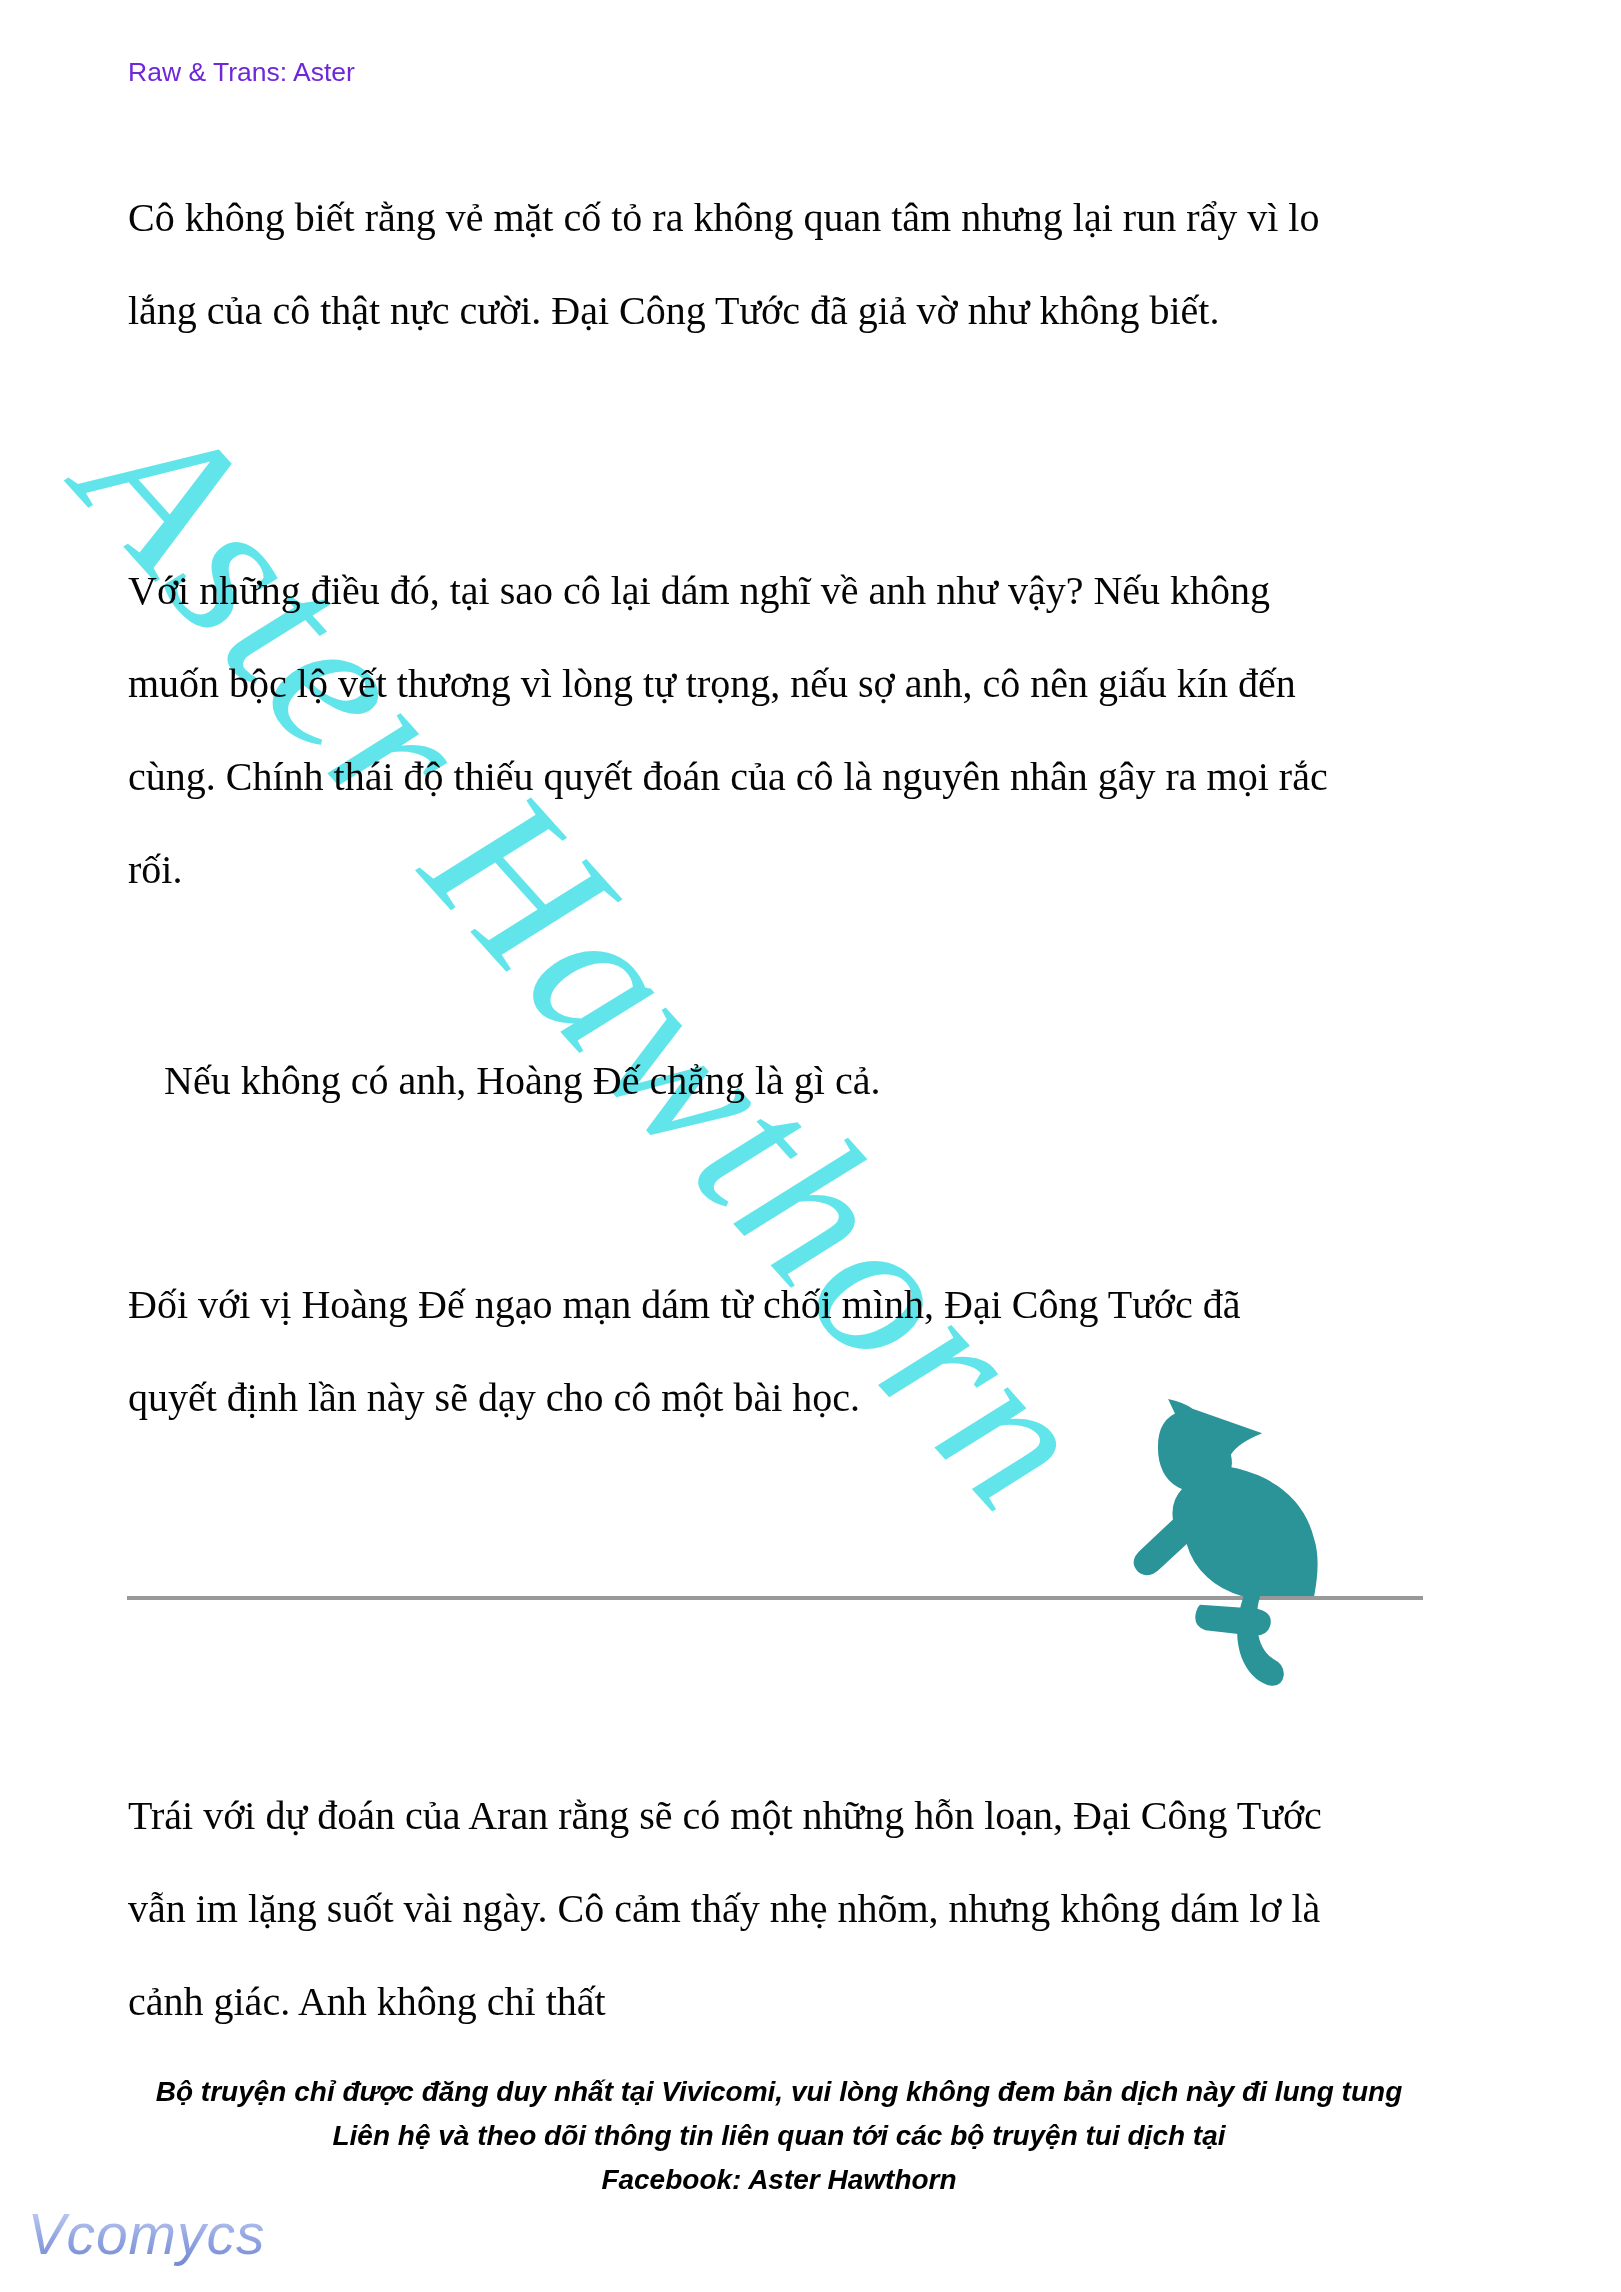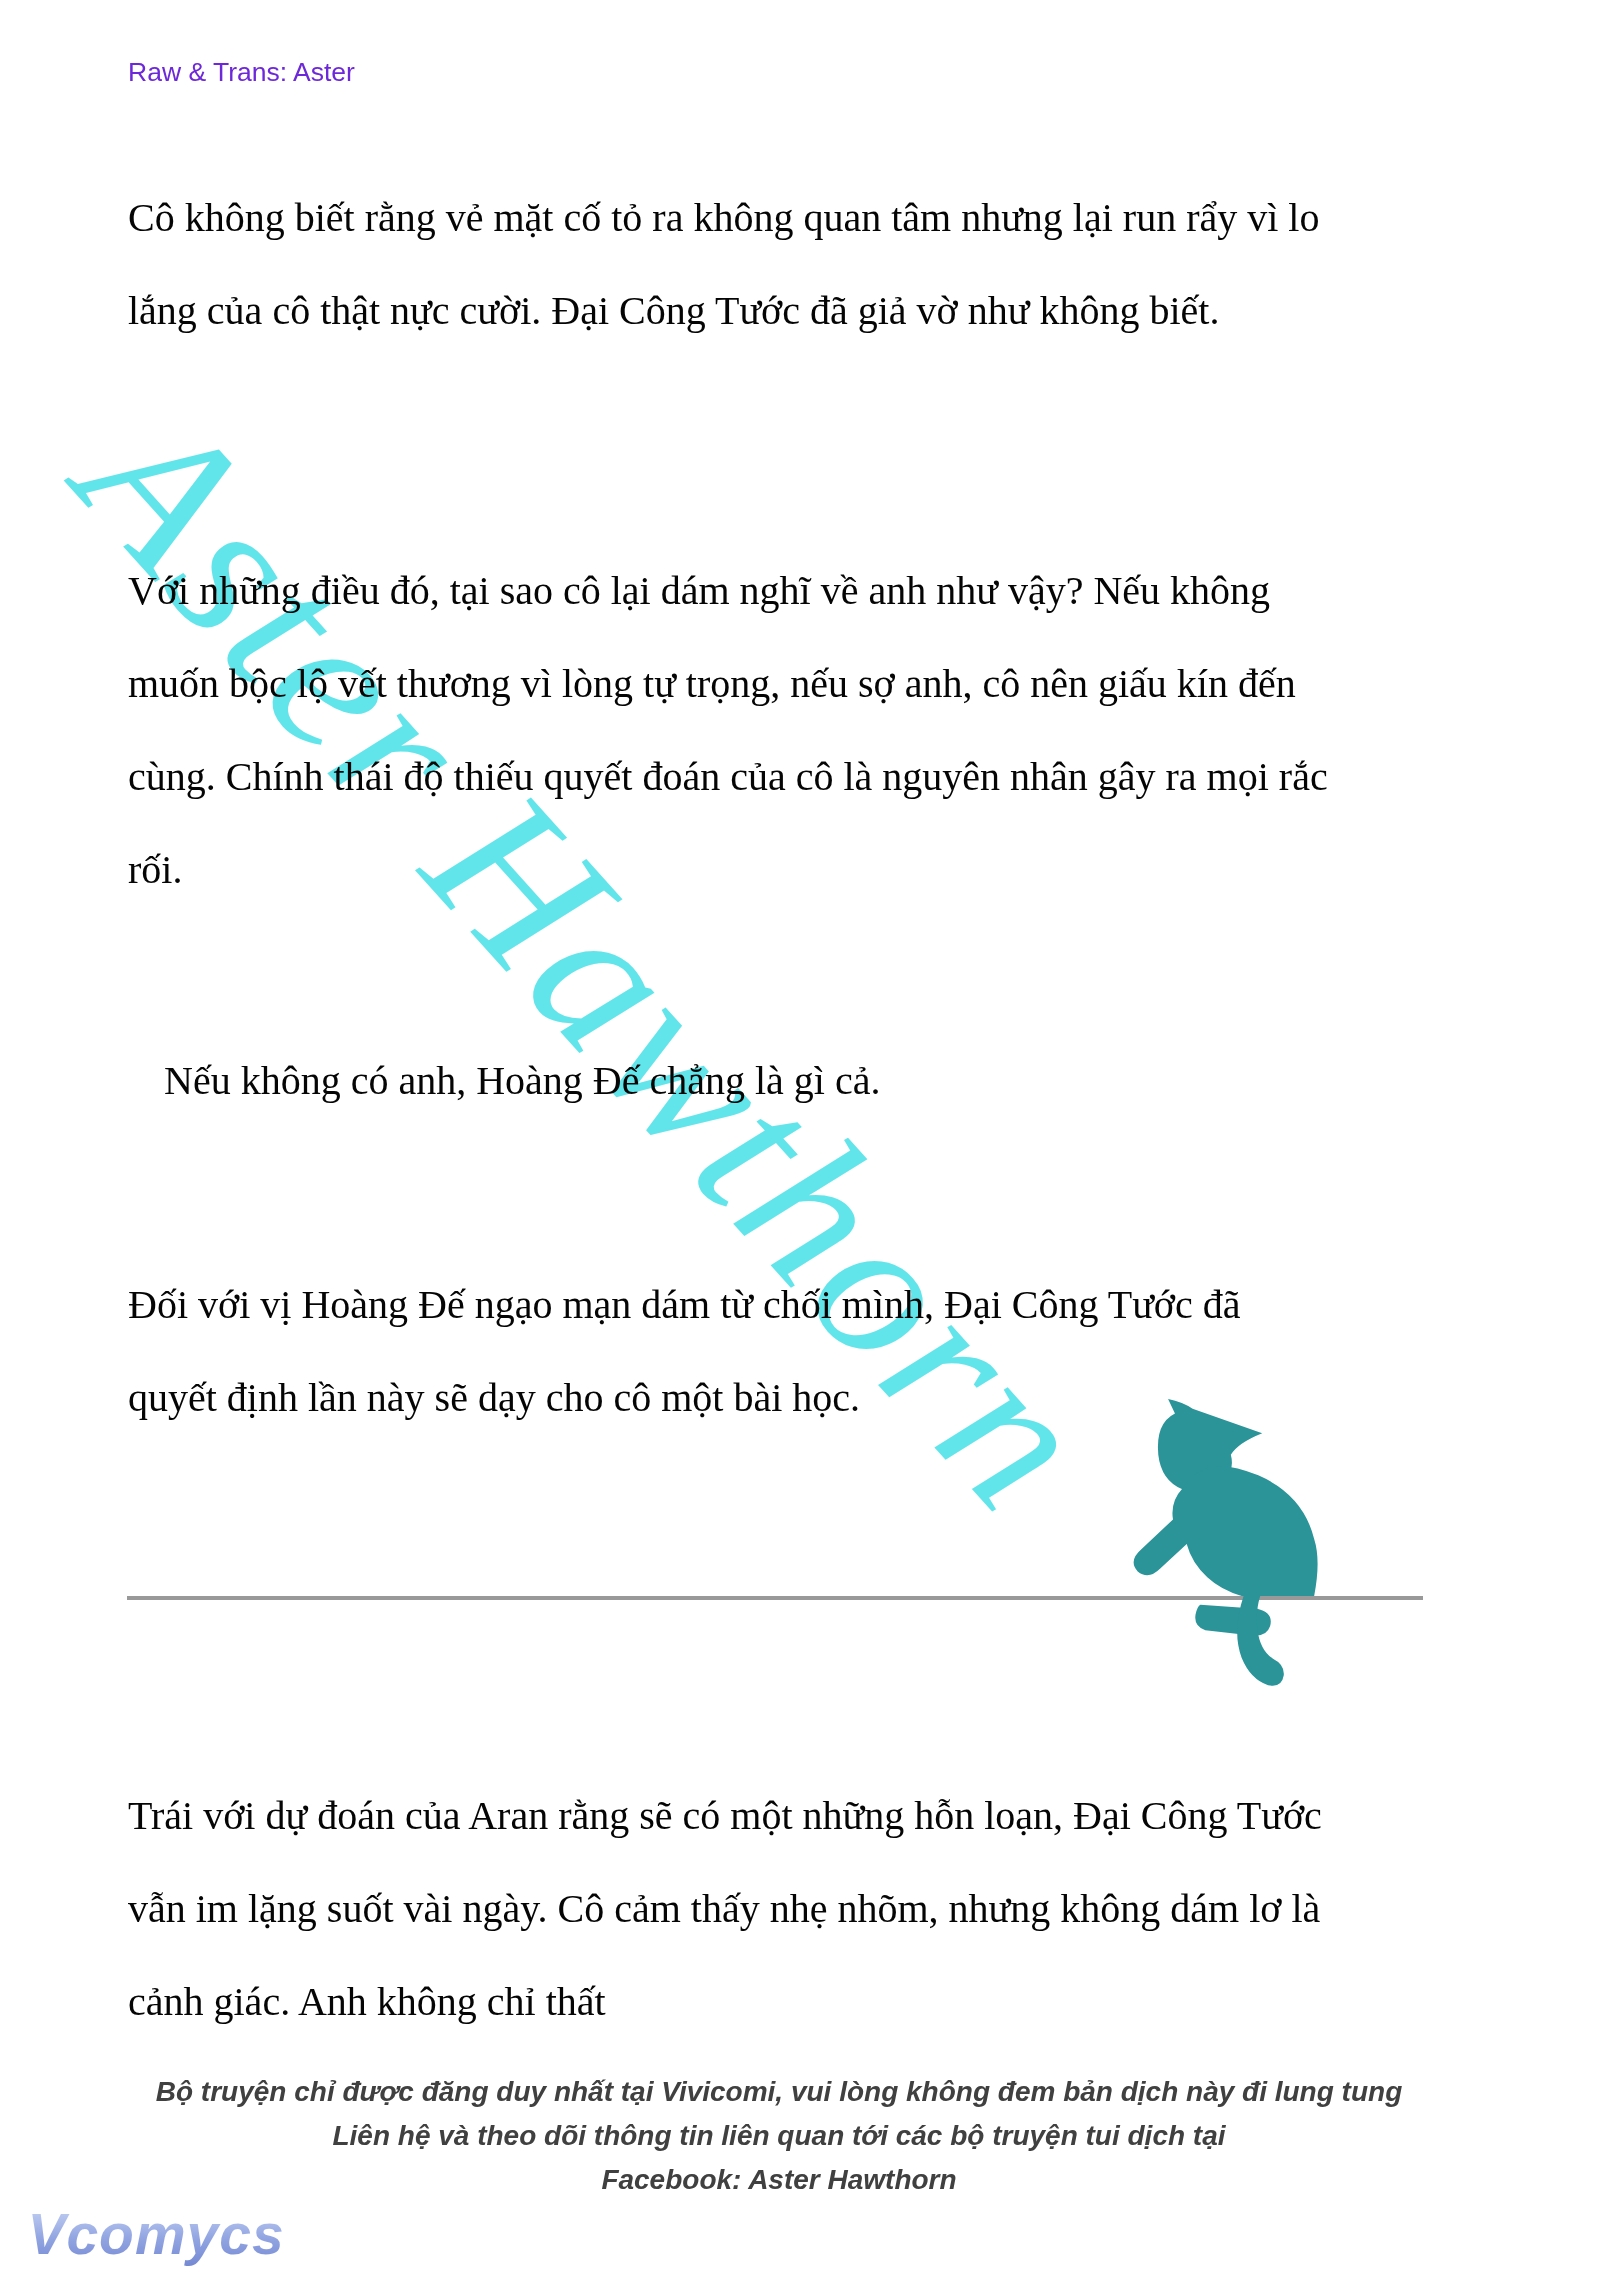--- a/index.html
+++ b/index.html
@@ -51,21 +51,21 @@
     text-align:center;
     font-family:"Liberation Sans", sans-serif;
     font-weight:bold; font-style:italic;
     font-size:28px; line-height:44px;
     color:#3c7b3c; z-index:2;
   }
   .footer div { white-space:nowrap; }
   .logo {
     position:absolute; left:27.4px; top:2201px;
     font-family:"Liberation Sans", sans-serif;
-    font-weight:bold; font-style:italic;
+    font-weight:normal; font-style:italic;
     font-size:57px; letter-spacing:1px;
     background:linear-gradient(180deg,#cdd9f6 0%,#93a6e2 55%,#7388d2 100%);
     -webkit-background-clip:text; background-clip:text;
     color:transparent;
     z-index:2;
   }
 </style>
 </head>
 <body>
 
@@ -89,21 +89,21 @@
       <path d="M37 62 Q34 30 54 20 L47 5 Q62 8 72 15 L143 40 Q118 50 111 62 Q116 80 99 93 Q78 104 61 97 Q40 88 37 62 Z"></path>
 
       <path d="M62 96 Q49 110 52 128 L20 158 Q6 170 16 181 Q27 190 39 178 L66 153 Q71 172 87 187 Q101 200 122 206 L196 206 Q203 170 196 148 Q185 103 139 83 Q108 70 88 75 Q71 81 62 96 Z"></path>
 
       <path d="M80 215 L138 219 Q155 223 151 237 Q147 249 130 246 L85 241 Q73 237 75 225 Q77 216 80 215 Z"></path>
 
       <path d="M124 206 Q112 242 122 269 Q131 291 149 297 Q163 300 165 287 Q166 276 154 270 Q141 262 138 240 Q136 222 141 206 Z"></path>
     </g>
   </svg>
 
-  <div class="footer" style="color: #404040;">
+  <div class="footer" style="color: #000000;">
     <div>Bộ truyện chỉ được đăng duy nhất tại Vivicomi, vui lòng không đem bản dịch này đi lung tung</div>
     <div>Liên hệ và theo dõi thông tin liên quan tới các bộ truyện tui dịch tại</div>
     <div>Facebook: Aster Hawthorn</div>
   </div>
 
   <div class="logo">Vcomycs</div>
 
 </div>
 
 

